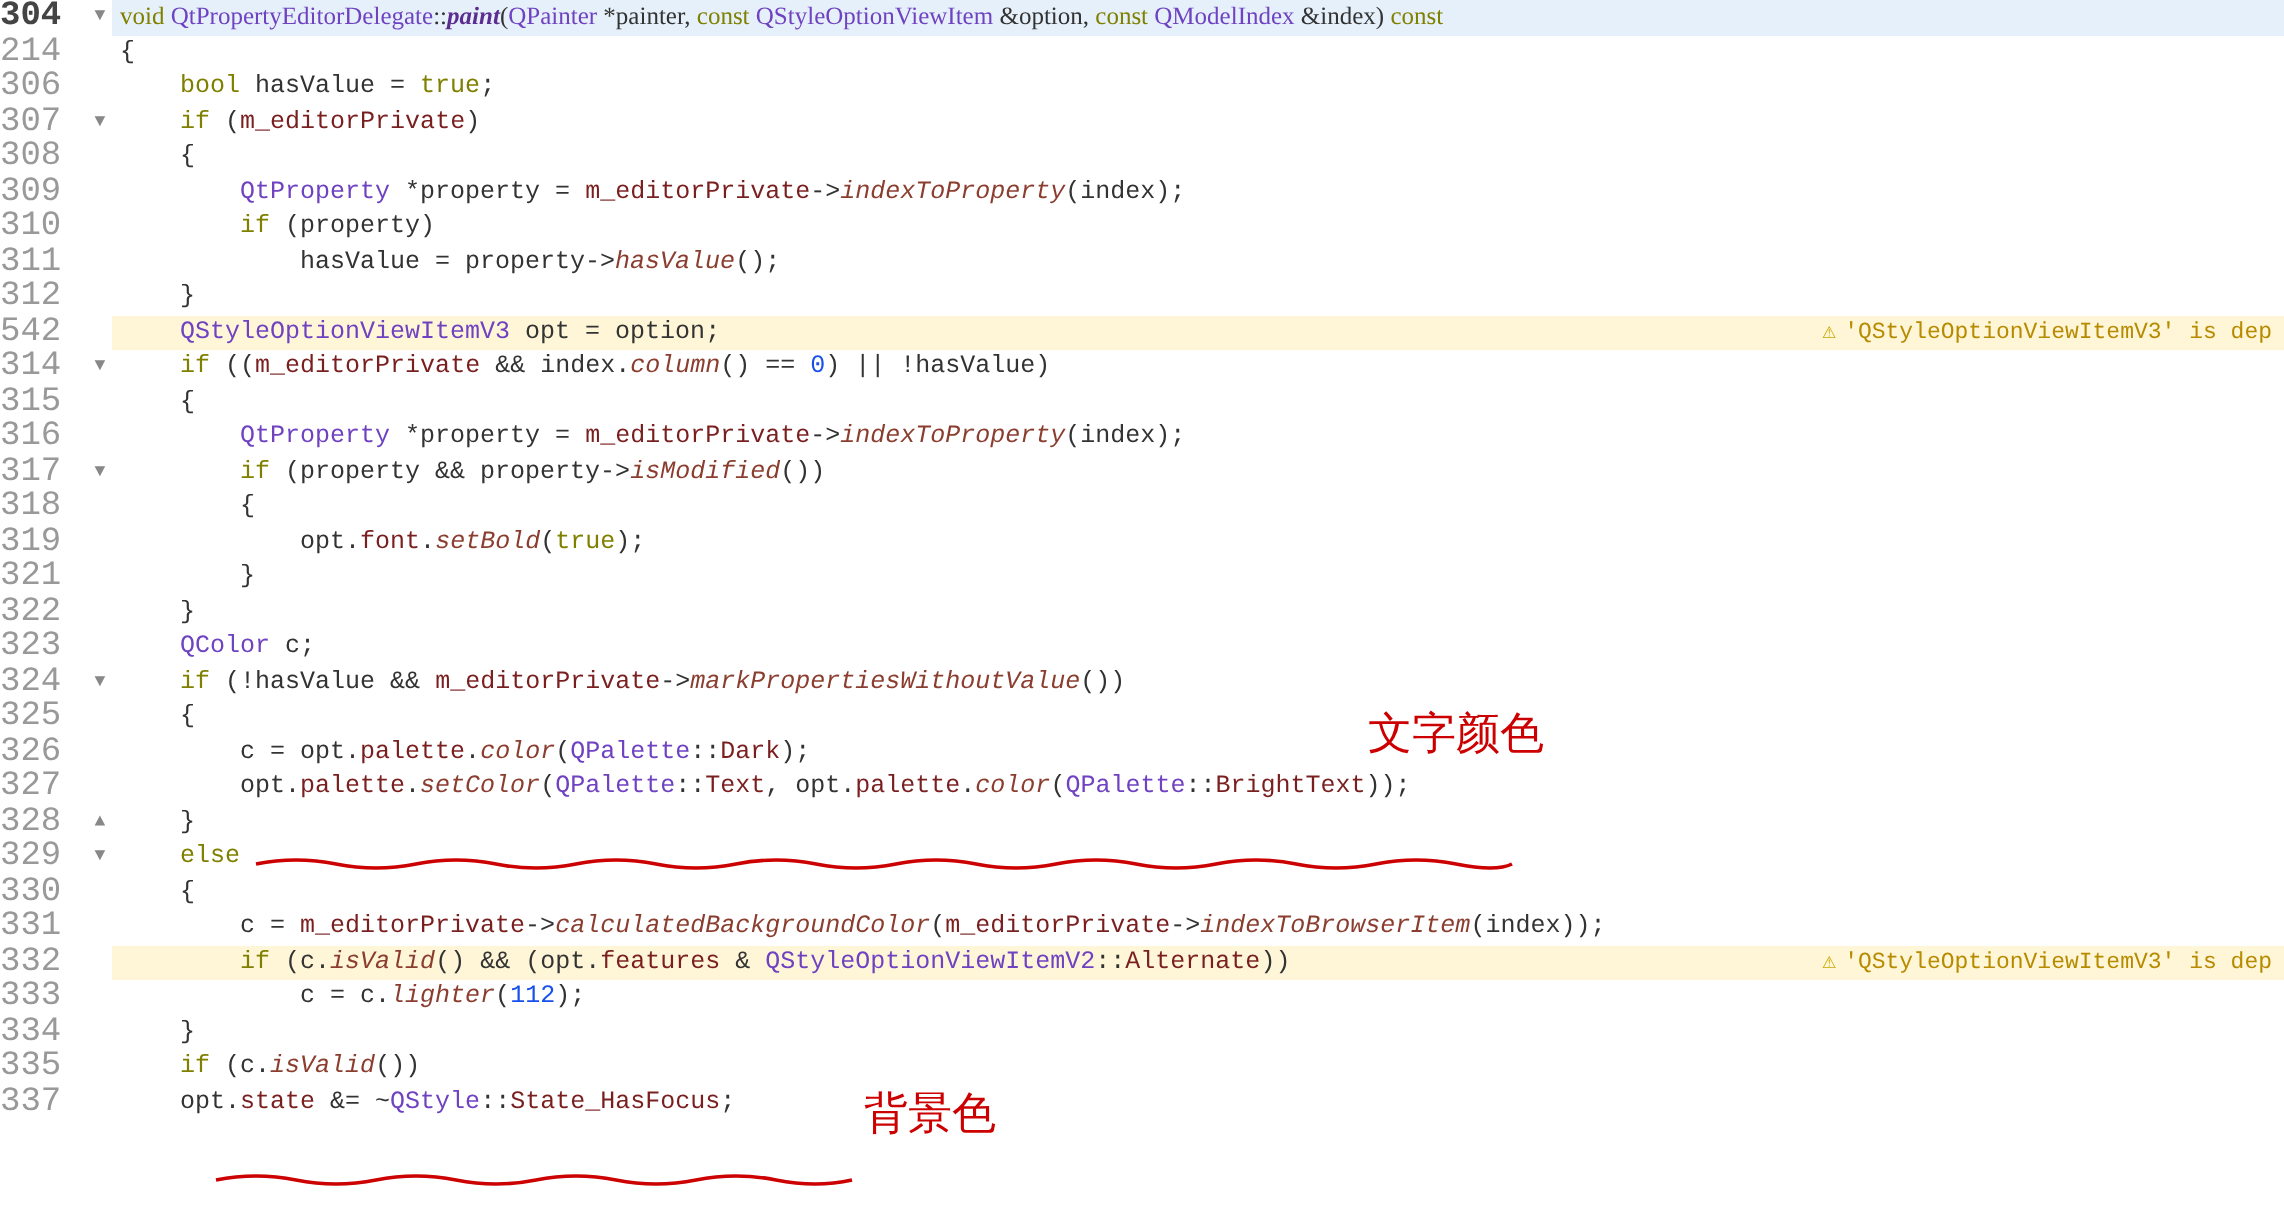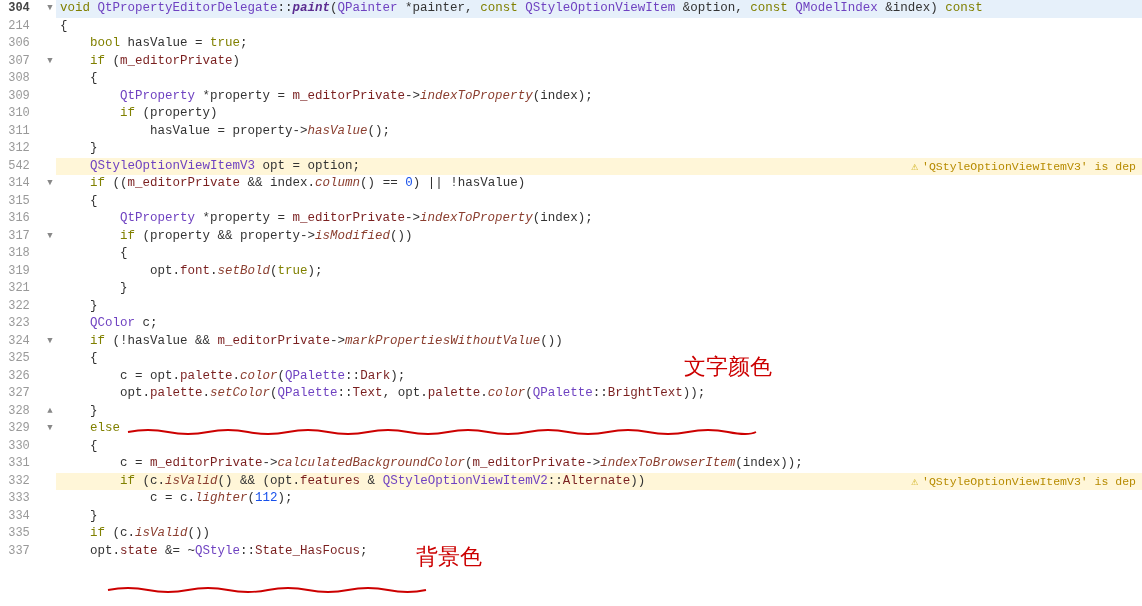--- a/index.html
+++ b/index.html
@@ -1,22 +1,22 @@
 <!DOCTYPE html>
 <html><head>
 <meta charset="utf-8">
 <style>
   * { margin:0; padding:0; box-sizing:border-box; }
   body { font-family:"Consolas","Courier New",monospace; font-size:12.5px; line-height:17.5px; color:#333; background:#fff; overflow:hidden; width:1142px; height:606px; position:relative; }
   .editor { display:flex; flex-direction:column; }
   .row { display:flex; height:17.5px; position:relative; }
-  .gutter { width:44px; text-align:center; padding-right:6px; color:#999; background:#fff; user-select:none; font-size:12px; flex:none; }
+  .gutter { width:44px; text-align:left; padding-right:6px; color:#999; background:#fff; user-select:none; font-size:17px; flex:none; }
   .fold { width:12px; flex:none; color:#888; font-size:9px; display:flex; align-items:center; justify-content:center; }
   .code { white-space:pre; flex:1; padding-left:4px; overflow:hidden; }
-  .row.hi .code { background:linear-gradient(#e6f0fa,#e6f0fa); }
+  .row.hi .code { background:linear-gradient(#e6f0fa,#e6f0fa);font-family:Liberation Serif, serif; }
   .row.hi .gutter { font-weight:bold; color:#444; }
   .row.warn .code { background:#fff6d8; }
   .warnbox { position:absolute; right:6px; top:0; color:#b78b00; font-size:11.5px; display:flex; align-items:center; gap:4px; }
   .wicon { color:#c9a800; }
   .annot { position:absolute; color:#cc0000; font-family:"SimSun","Microsoft YaHei",sans-serif; font-size:22px; pointer-events:none; }
   .underline { position:absolute; pointer-events:none; }
   .underline svg { overflow:visible; }
   
   .kw { color:#808000; }          
   .cls { color:#6f42c1; } 
@@ -195,19 +195,19 @@
       <div class="code"><span class="txt">    </span><span class="kw">if</span><span class="txt"> (c.</span><span class="methodi">isValid</span><span class="op">())</span></div>
     </div>
     <div class="row">
       <div class="gutter">337</div>
       <div class="fold"></div>
       <div class="code"><span class="txt">    opt.</span><span class="mem">state</span><span class="txt"> &amp;= ~</span><span class="cls">QStyle</span><span class="op">::</span><span class="mem">State_HasFocus</span><span class="op">;</span></div>
     </div>
   </div>
 
 <div class="annot" style="top: 358px; left: 684px;">文字颜色</div>
-<div class="annot" style="top: 548px; left: 416px;">背景色</div>
+<div class="annot" style="top: 548px; left: 432px;">背景色</div>
 <div class="underline" style="top: 428px; left: 128px;"><svg width="628" height="14">
       <path d="M0 4 Q 20 0, 40 4 Q 60 8, 80 4 Q 100 0, 120 4 Q 140 8, 160 4 Q 180 0, 200 4 Q 220 8, 240 4 Q 260 0, 280 4 Q 300 8, 320 4 Q 340 0, 360 4 Q 380 8, 400 4 Q 420 0, 440 4 Q 460 8, 480 4 Q 500 0, 520 4 Q 540 8, 560 4 Q 580 0, 600 4 Q 620 8, 628 4" stroke="#cc0000" stroke-width="1.8" fill="none"></path>
     </svg></div>
 <div class="underline" style="top: 586px; left: 108px;"><svg width="318" height="14">
       <path d="M0 4 Q 20 0, 40 4 Q 60 8, 80 4 Q 100 0, 120 4 Q 140 8, 160 4 Q 180 0, 200 4 Q 220 8, 240 4 Q 260 0, 280 4 Q 300 8, 318 4" stroke="#cc0000" stroke-width="1.8" fill="none"></path>
     </svg></div>
 
 </body></html>

